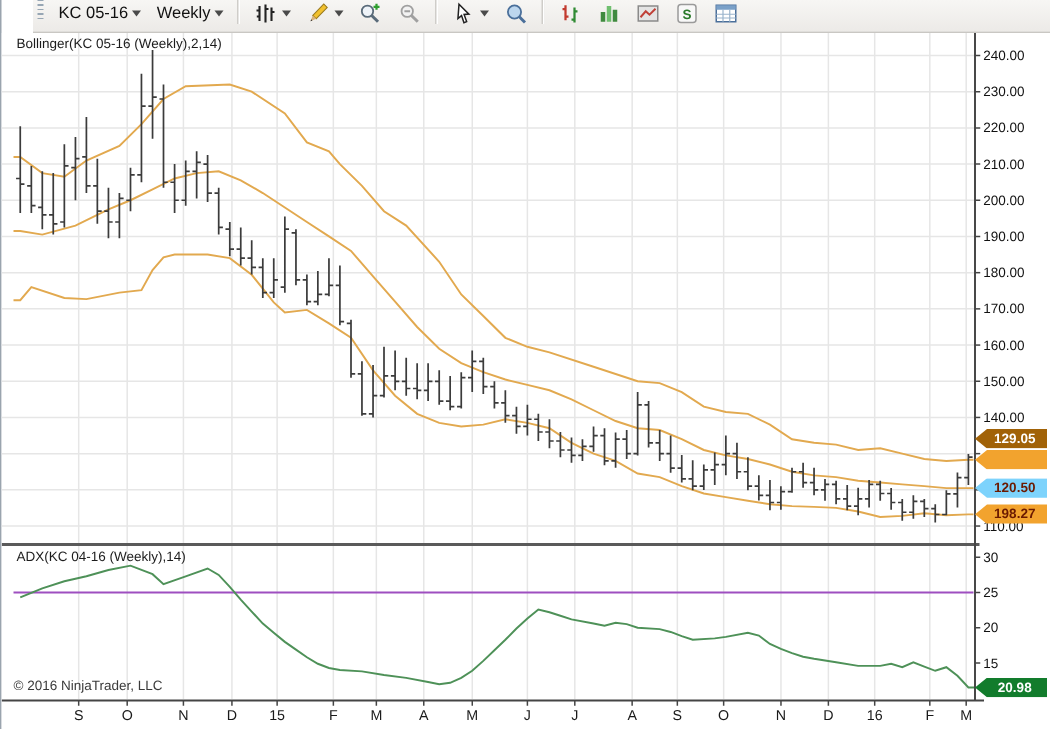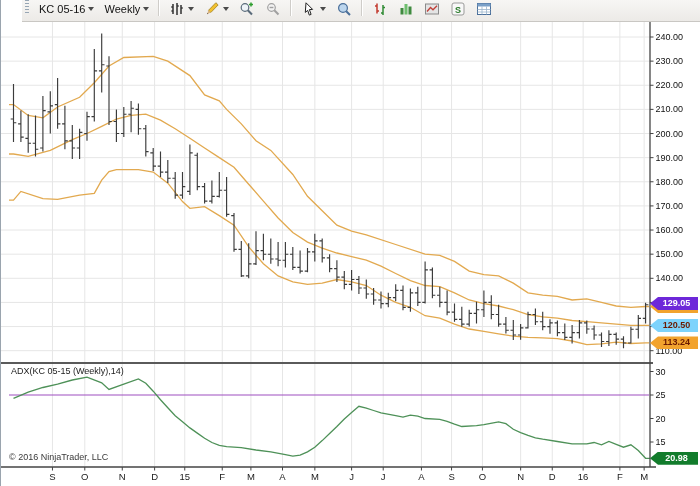--- a/index.html
+++ b/index.html
@@ -263,22 +263,23 @@
         <text x="551.255" y="480" font-size="9.5" fill="#1a1a1a" text-anchor="middle">D</text>
         <line x1="582.125" y1="467" x2="582.125" y2="470.5" stroke="#444444"></line>
         <text x="582.125" y="480" font-size="9.5" fill="#1a1a1a" text-anchor="middle">16</text>
         <line x1="618.875" y1="467" x2="618.875" y2="470.5" stroke="#444444"></line>
         <text x="618.875" y="480" font-size="9.5" fill="#1a1a1a" text-anchor="middle">F</text>
         <line x1="643.13" y1="467" x2="643.13" y2="470.5" stroke="#444444"></line>
         <text x="643.13" y="480" font-size="9.5" fill="#1a1a1a" text-anchor="middle">M</text>
       </g>
     </svg>
 
-
-  <div class="panel-label" style="left:10px;top:344px;">ADX(KC 05-15 (Weekly),14)</div>
+  <div class="panel-label" style="left:10px;top:2px;">Bollinger(KC 05-16 (Weekly),2,14)</div>
+
+  <div class="panel-label" style="left:10px;top:344px;">ADX(KC 04-16 (Weekly),14)</div>
 
   <div class="copyright" style="left:8px;top:430px;">© 2016 NinjaTrader, LLC</div>
 <div class="tag" style="top: 278px; background: rgb(242, 163, 46); color: rgb(107, 26, 0);"></div>
     <div class="tag" style="top: 296.9px; background: #7dd3fc; color: rgb(107, 26, 0);">120.50</div>
-    <div class="tag" style="top: 314.4px; background: rgb(242, 163, 46); color: rgb(107, 26, 0);">113.24</div>
-    <div class="tag" style="top: 275px; background: #6d28d9; color: rgb(255, 255, 255);">129.05</div>
+    <div class="tag" style="top: 314.4px; background: rgb(242, 163, 46); color: rgb(107, 26, 0);">198.27</div>
+    <div class="tag" style="top: 264px; background: #a16207; color: rgb(255, 255, 255);">129.05</div>
     <div class="tag" style="top: 429.8px; background: rgb(18, 124, 44); color: rgb(255, 255, 255);">20.98</div>
   </div>
 
 </body></html>

